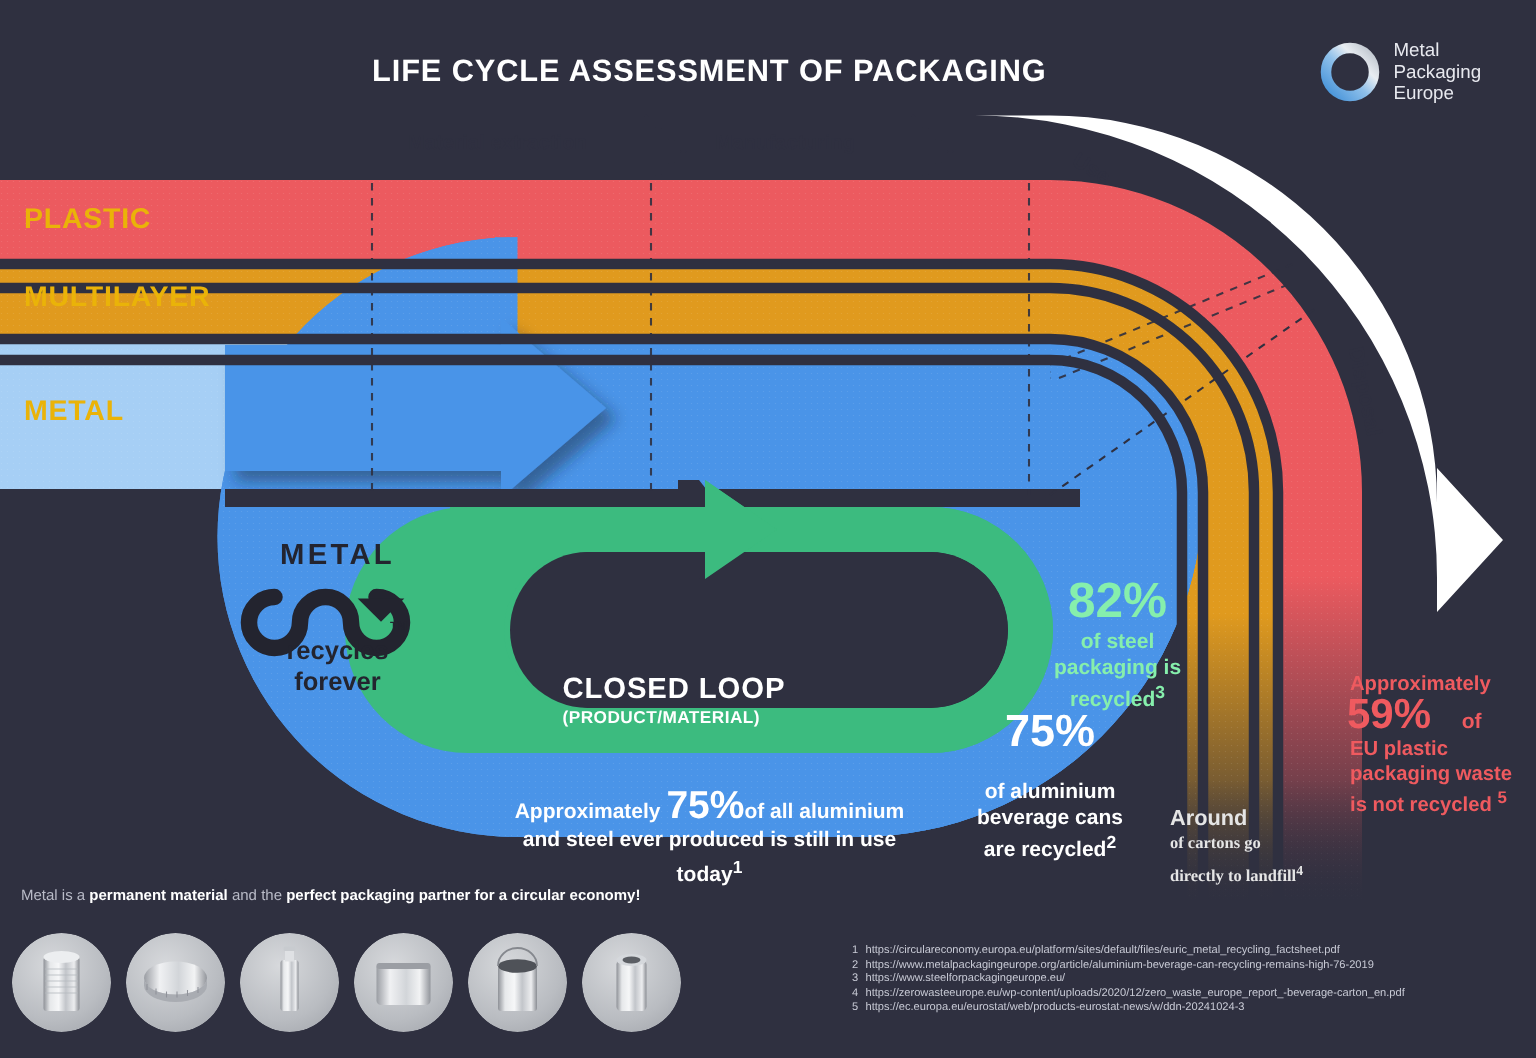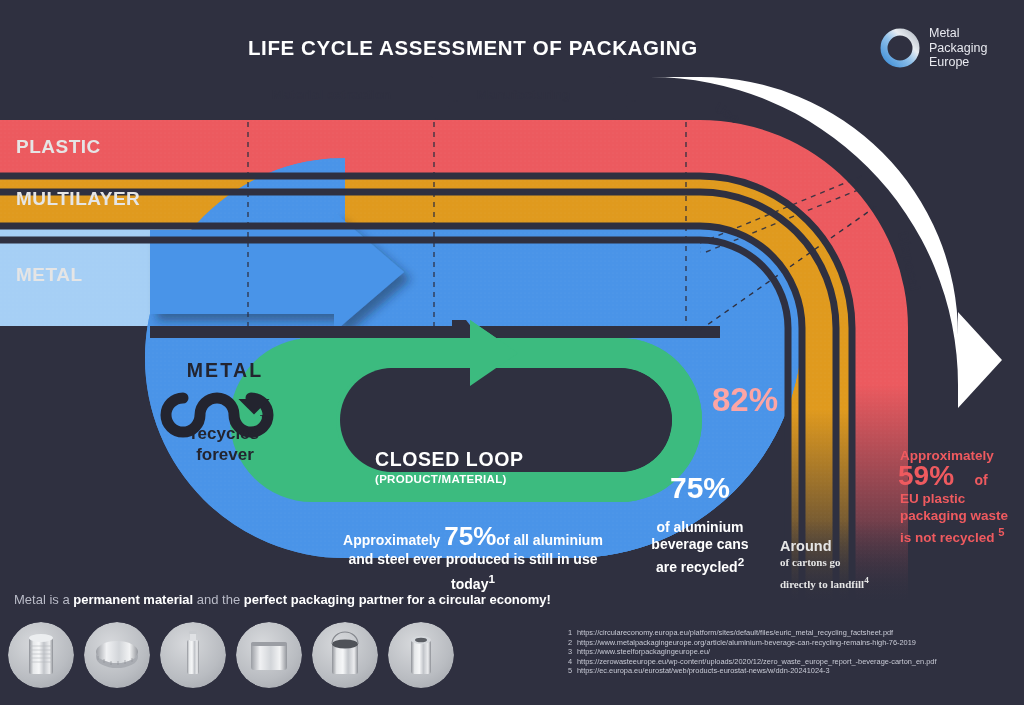--- a/index.html
+++ b/index.html
@@ -36,42 +36,42 @@
   .curve-label {
     position:absolute; font-size:14.5px; font-weight:bold; color:#2f3040;
     white-space:nowrap; transform-origin:center center;
   }
   #lbl-use { left:714px; top:105px; transform:rotate(32deg); }
   #lbl-disposal { left:879px; top:253px; transform:rotate(78deg); }
 
   
   .band-label {
     position:absolute; font-size:19px; font-weight:bold; letter-spacing:0.5px;
-    color:#e5e5e5; white-space:nowrap;
+    color:#eab308; white-space:nowrap;
   }
   #lbl-plastic { left:16px; top:136px; }
   #lbl-multilayer { left:16px; top:188px; }
   #lbl-metal { left:16px; top:264px; }
 
   
   .mrf { position:absolute; left:170px; top:360px; width:110px; text-align:center; color:#23242f; }
   .mrf-top { font-size:19.5px; font-weight:bold; letter-spacing:2.2px; line-height:20px; }
   .mrf-bot { font-size:17px; font-weight:bold; line-height:19px; margin-top:2px; }
 
   
   .loop-cap { position:absolute; left:375px; top:448px; width:210px; text-align:left; }
   .loop-cap .t1 { font-size:19.5px; font-weight:bold; letter-spacing:0.6px; color:#fff; }
   .loop-cap .t2 { font-size:11.5px; font-weight:bold; letter-spacing:0.3px; color:#fff; margin-top:2px; }
 
   
   .stat { position:absolute; }
   .stat .big { font-weight:bold; line-height:0.95; }
   .stat .sm { font-weight:bold; }
 
-  #stat-82 { left:690px; top:384px; width:110px; text-align:center; color:#fca5a5; }
+  #stat-82 { left:690px; top:384px; width:110px; text-align:center; color:#86efac; }
   #stat-82 .big { font-size:33px; }
   #stat-82 .sm { font-size:14px; line-height:17px; margin-top:4px; }
 
   #stat-75cans { left:636px; top:474px; width:128px; text-align:center; color:#ffffff; }
   #stat-75cans .big { font-size:30px; }
   #stat-75cans .sm { font-size:14px; line-height:17px; margin-top:16px; }
 
   #stat-75use { left:328px; top:524px; width:290px; text-align:center; color:#ffffff;
                 font-size:14px; font-weight:bold; line-height:19px; }
   #stat-75use .big { font-size:26px; }
@@ -82,21 +82,21 @@
   #stat-50 .sm { font-size:11px; line-height:17.5px;font-family:Liberation Serif, serif; }
 
   #stat-59 { left:900px; top:448px; width:124px; color:#ef5a5f; }
   #stat-59 .lead { font-size:13.5px; font-weight:bold; }
   #stat-59 .big { font-size:28px; margin:0 16px 0 -2px; display:inline-block; }
   #stat-59 .of { font-size:14px; font-weight:bold; }
   #stat-59 .sm { font-size:13.5px; line-height:17px; font-weight:bold; }
 
   
   .foot-tag {
-    position:absolute; left:14px; top:592px; font-size:13px; color:#b9bbc7;
+    position:absolute; left:14px; top:592px; font-size:10px; color:#b9bbc7;
     white-space:nowrap;
   }
   .foot-tag b { color:#ffffff; }
 
   .thumbs { position:absolute; left:8px; top:622px; display:flex; gap:10px; }
   .thumb { width:66px; height:66px; border-radius:50%; overflow:hidden; }
 
   .refs { position:absolute; left:568px; top:628px; font-size:7.4px; line-height:9.6px; color:#c9cbd6; }
   .refs div { white-space:nowrap; }
   .refs span.n { display:inline-block; width:9px; }
@@ -375,20 +375,25 @@
     <div class="mrf-bot">forever</div>
   </div>
 
   <div class="loop-cap">
     <div class="t1">CLOSED LOOP</div>
     <div class="t2">(PRODUCT/MATERIAL)</div>
   </div>
 
   <div class="stat" id="stat-82">
     <div class="big">82%</div>
+    <div class="sm">
+      <span>of steel</span><br>
+      <span>packaging is</span><br>
+      <span>recycled</span><sup>3</sup>
+    </div>
   </div>
 
   <div class="stat" id="stat-75cans">
     <div class="big">75%</div>
     <div class="sm">
       <span>of aluminium</span><br>
       <span>beverage cans</span><br>
       <span>are recycled</span><sup>2</sup>
     </div>
   </div>

